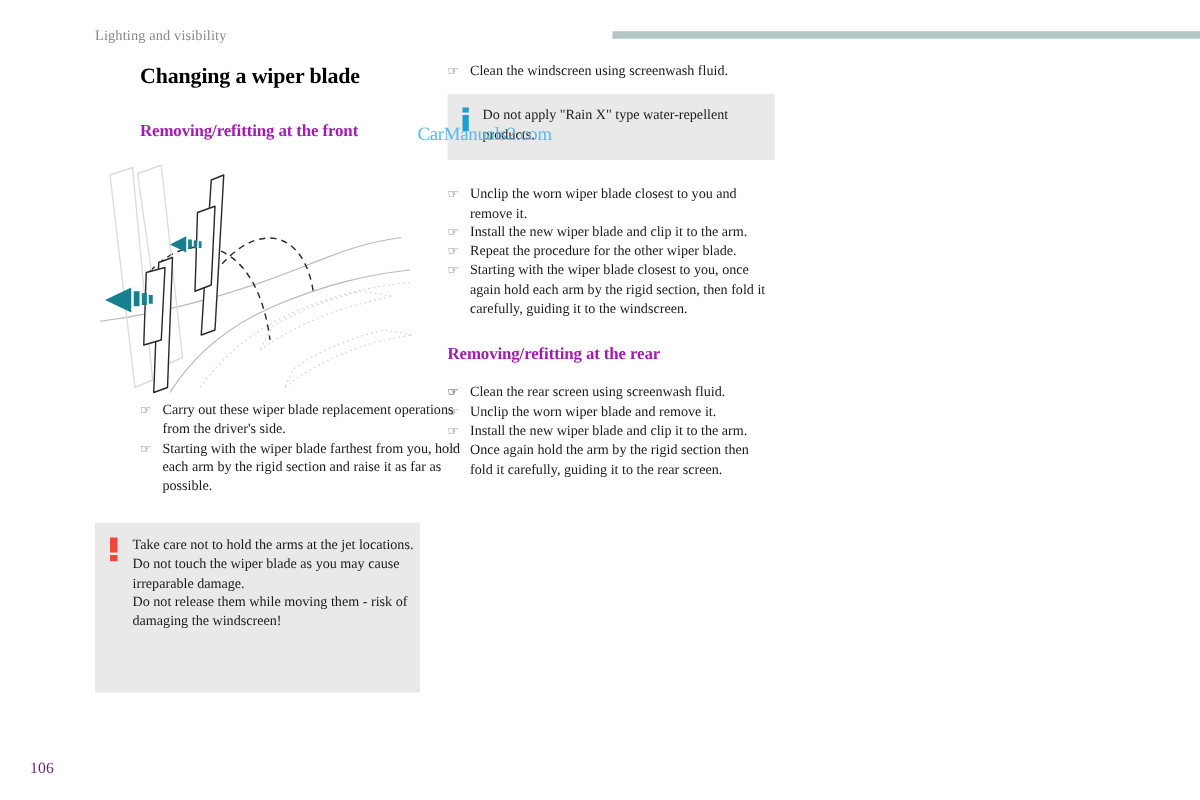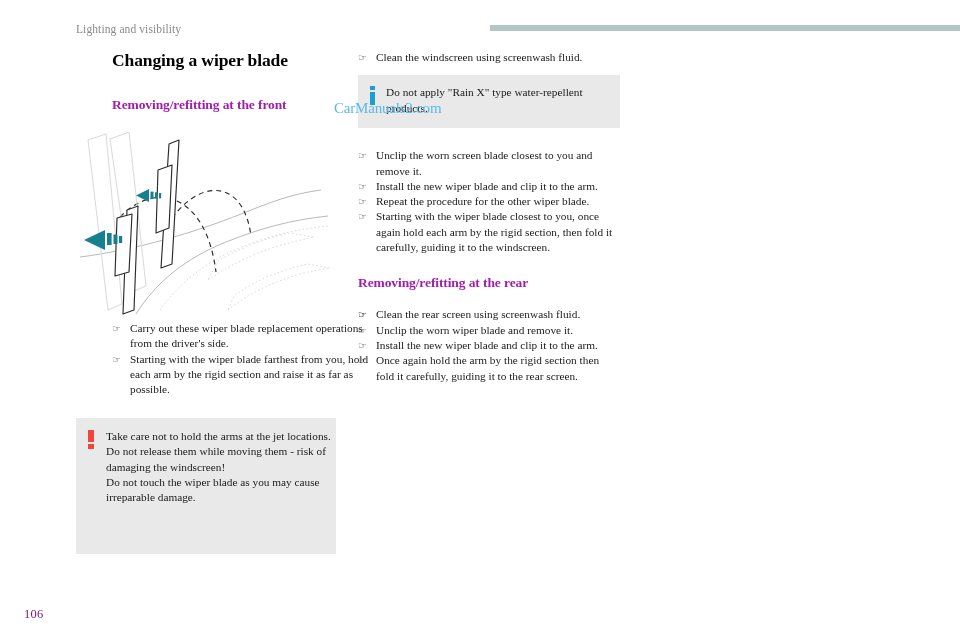--- a/index.html
+++ b/index.html
@@ -266,22 +266,22 @@
     </ul>
   </div>
 
   <div class="callout-box" id="warning-box">
     <div id="warning-icon">
       <div class="excl-bar"></div>
       <div class="excl-dot"></div>
     </div>
     <div class="callout-body">
       <p>Take care not to hold the arms at the jet locations.</p>
+      <p>Do not touch the wiper blade as you may cause irreparable damage.</p>
       <p>Do not release them while moving them - risk of damaging the windscreen!</p>
-      <p>Do not touch the wiper blade as you may cause irreparable damage.</p>
     </div>
   </div>
 
   <div class="column" id="column-right">
 
     <ul class="proc-list">
       <li>
         <span class="bullet-pointer-icon">☞</span>
         <span>Clean the windscreen using screenwash fluid.</span>
       </li>
@@ -293,21 +293,21 @@
         <div class="info-bar"></div>
       </div>
       <div class="callout-body">
         <p>Do not apply "Rain X" type water-repellent products.</p>
       </div>
     </div>
 
     <ul class="proc-list">
       <li>
         <span class="bullet-pointer-icon">☞</span>
-        <span>Unclip the worn screen blade closest to you and remove it.</span>
+        <span>Unclip the worn wiper blade closest to you and remove it.</span>
       </li>
       <li>
         <span class="bullet-pointer-icon">☞</span>
         <span>Install the new wiper blade and clip it to the arm.</span>
       </li>
       <li>
         <span class="bullet-pointer-icon">☞</span>
         <span>Repeat the procedure for the other wiper blade.</span>
       </li>
       <li>

